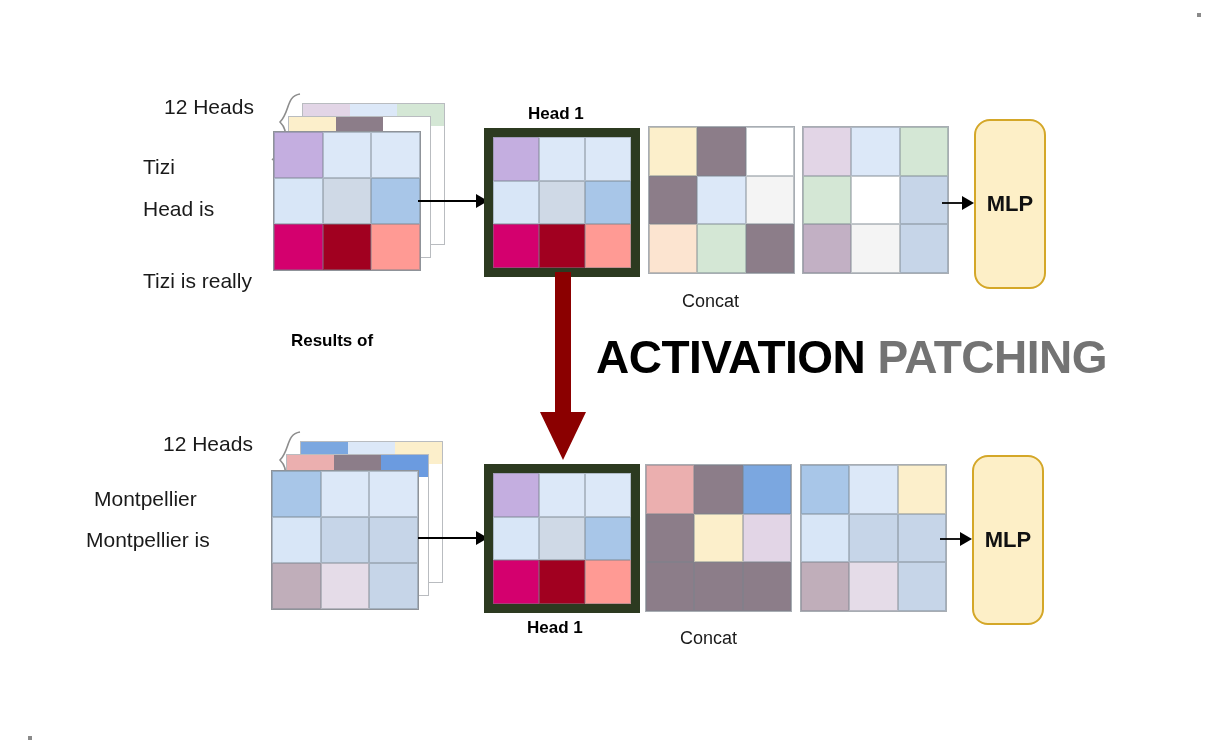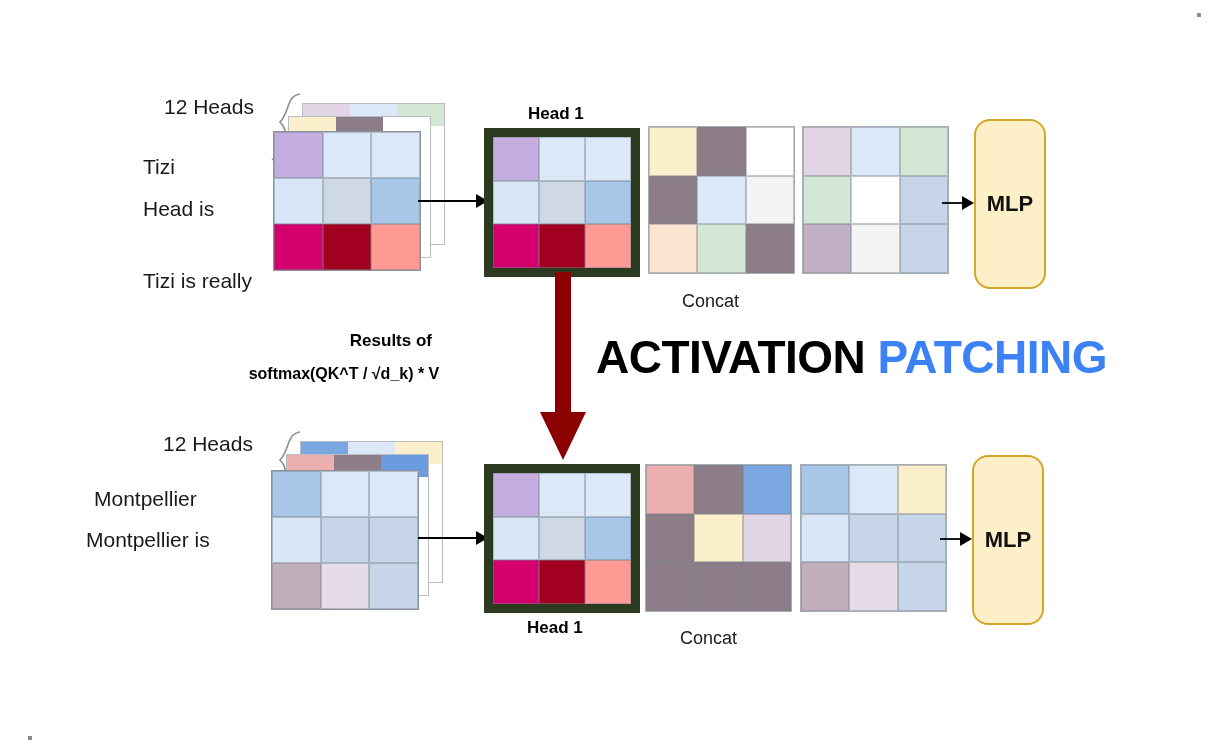--- a/index.html
+++ b/index.html
@@ -209,25 +209,24 @@
 
   <svg class="abs" style="left:942px; top:192px;" width="32" height="22" viewBox="0 0 32 22">
     <line x1="0" y1="11" x2="20" y2="11" stroke="#000" stroke-width="1.8"></line>
     <polygon points="20,4 32,11 20,18" fill="#000"></polygon>
   </svg>
 
   <div class="abs mlp" style="left:974px; top:119px; width:72px; height:170px; background:#FDEFC7; border:2px solid #D4A728;">
     <span>MLP</span>
   </div>
 
-  <div class="abs lbl-results" style="left:232px; top:331px; width:200px;text-align:right;">Results of</div>
-  <div class="abs lbl-formula" style="left:222px; top:365px; width:244px;">softmax(QK^T / √d_k) * V</div>
+  <div class="abs lbl-results" style="left:232px; top:331px; width:200px;">Results of</div>
 
   <div class="abs title-big" style="left:596px; top:330px; color:#000;">
-    <span>ACTIVATION</span><span>&nbsp;</span><span style="color:#3b82f6;">PATCHING</span>
+    <span>ACTIVATION</span><span>&nbsp;</span><span style="color:#737373;">PATCHING</span>
   </div>
 
 
   <svg class="abs" style="left:530px; top:272px;" width="66" height="192" viewBox="0 0 66 192">
     <polygon points="25,0 41,0 41,140 56,140 33,188 10,140 25,140" fill="#8B0000"></polygon>
   </svg>
 
   <div class="abs lbl-heads" style="left:163px; top:432px;">12 Heads</div>
 
   <svg class="abs" style="left:250px; top:428px;" width="60" height="75" viewBox="0 0 60 75">

